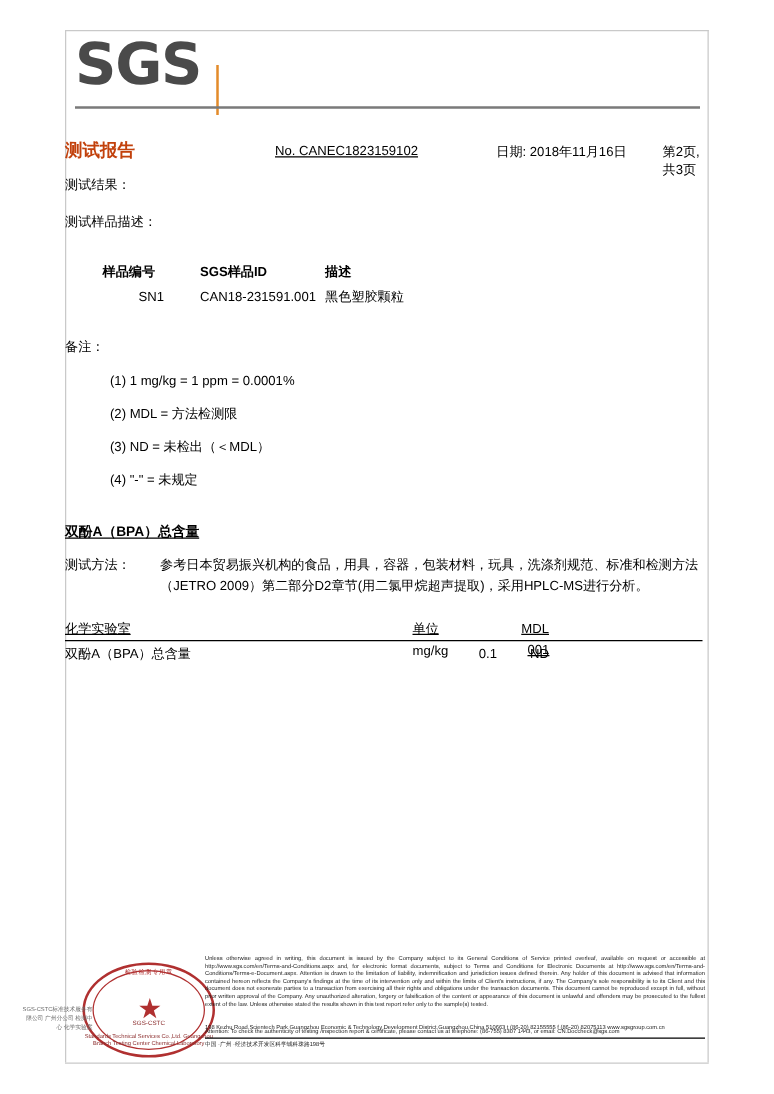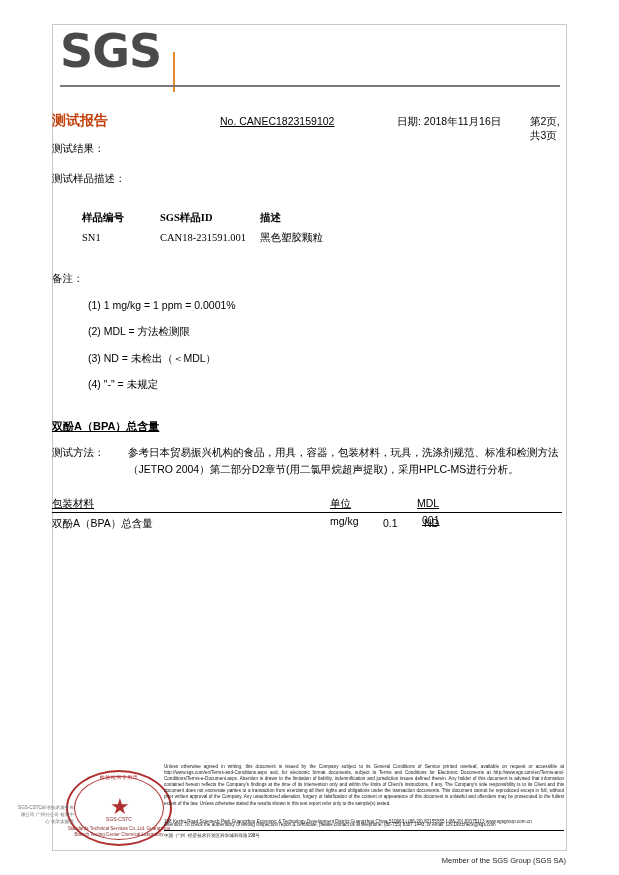--- a/index.html
+++ b/index.html
@@ -109,36 +109,35 @@
   }
   .sub-label {
     margin-bottom: 24px;
     font-size: 10.5px;
   }
   .sample-table {
     border-collapse: collapse;
     margin-left: 30px;
     margin-bottom: 10px;
     font-size: 10.5px;
-    font-family: Liberation Serif, serif;
   }
   .sample-table th {
     text-align: left;
     font-weight: bold;
     padding: 0 0 4px 0;
     font-size: 10.5px;
   }
   .sample-table td {
     padding: 0 0 2px 0;
     font-size: 10.5px;
   }
   .col-no { width: 78px; }
   .col-id { width: 100px; }
   .col-desc { width: 160px; }
-  .cell-center { }
+  .cell-center { text-align: center; }
 
   .notes {
     margin-top: 22px;
     margin-bottom: 12px;
   }
   .notes .note {
     margin-left: 36px;
     margin-bottom: 3px;
     font-size: 10.5px;
   }
@@ -416,26 +415,26 @@
       <p class="note">(2) MDL = 方法检测限</p>
       <p class="note">(3) ND = 未检出（＜MDL）</p>
       <p class="note">(4) "-" = 未规定</p>
     </div>
 
     <div>
       <div class="section-head">双酚A（BPA）总含量</div>
 
       <div class="method">
         <span class="method-label">测试方法：</span>
-        <div class="method-text">参考日本贸易振兴机构的食品，用具，容器，包装材料，玩具，洗涤剂规范、标准和检测方法（JETRO 2004）第二部分D2章节(用二氯甲烷超声提取)，采用HPLC-MS进行分析。</div>
+        <div class="method-text">参考日本贸易振兴机构的食品，用具，容器，包装材料，玩具，洗涤剂规范、标准和检测方法（JETRO 2009）第二部分D2章节(用二氯甲烷超声提取)，采用HPLC-MS进行分析。</div>
       </div>
 
       <div class="results">
         <div class="results-head">
-          <span class="rh-item">包装材料</span>
+          <span class="rh-item">化学实验室</span>
           <span class="rh-unit">单位</span>
           <span class="rh-mdl">MDL</span>
           <span class="rh-001">001</span>
         </div>
         <div class="results-row">
           <span class="rr-item">双酚A（BPA）总含量</span>
           <span class="rr-unit">mg/kg</span>
           <span class="rr-mdl">0.1</span>
           <span class="rr-val">ND</span>
         </div>
@@ -458,15 +457,14 @@
 广州分公司 检测中心 化学实验室</div>
     </div>
 
     <div class="footer-text">Unless otherwise agreed in writing, this document is issued by the Company subject to its General Conditions of Service printed overleaf, available on request or accessible at http://www.sgs.com/en/Terms-and-Conditions.aspx and, for electronic format documents, subject to Terms and Conditions for Electronic Documents at http://www.sgs.com/en/Terms-and-Conditions/Terms-e-Document.aspx. Attention is drawn to the limitation of liability, indemnification and jurisdiction issues defined therein. Any holder of this document is advised that information contained hereon reflects the Company's findings at the time of its intervention only and within the limits of Client's instructions, if any. The Company's sole responsibility is to its Client and this document does not exonerate parties to a transaction from exercising all their rights and obligations under the transaction documents. This document cannot be reproduced except in full, without prior written approval of the Company. Any unauthorized alteration, forgery or falsification of the content or appearance of this document is unlawful and offenders may be prosecuted to the fullest extent of the law. Unless otherwise stated the results shown in this test report refer only to the sample(s) tested.</div>
     <div class="footer-contact">Attention: To check the authenticity of testing /inspection report &amp; certificate, please contact us at telephone: (86-755) 8307 1443, or email: CN.Doccheck@sgs.com</div>
     <div class="footer-line"></div>
     <div class="footer-addr">198 Kezhu Road,Scientech Park Guangzhou Economic &amp; Technology Development District,Guangzhou,China  510663   t  (86-20) 82155555   f  (86-20) 82075113   www.sgsgroup.com.cn</div>
     <div class="footer-addr2">中国 ·广州 ·经济技术开发区科学城科珠路198号</div>
   </div>
 
-  <div class="member">Member of the SGS Group (SGS SA)</div>
 
 </div>
 
 </body></html>

